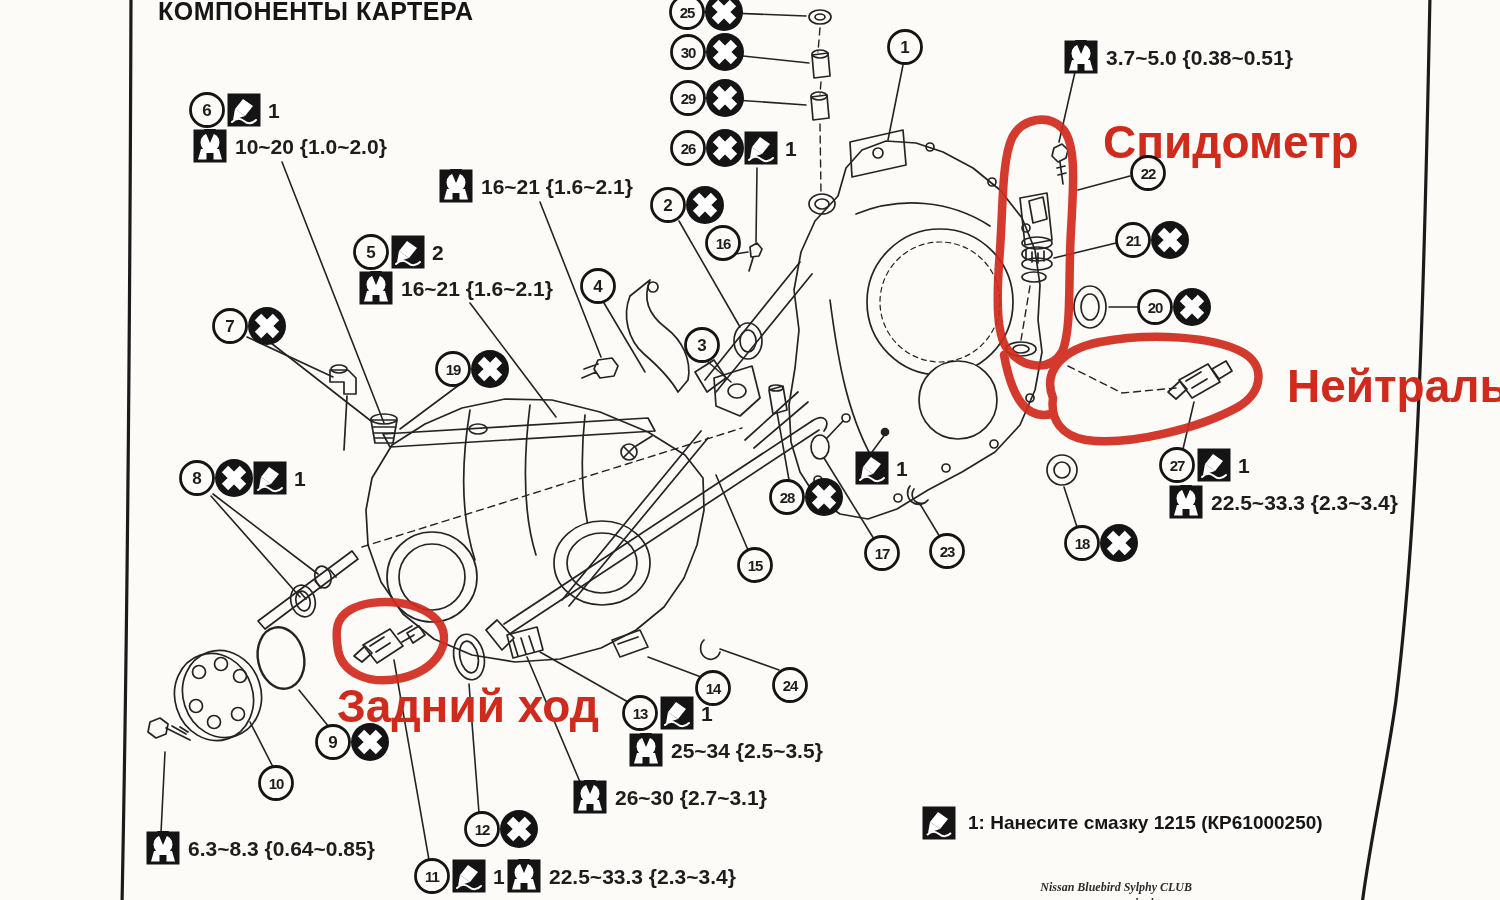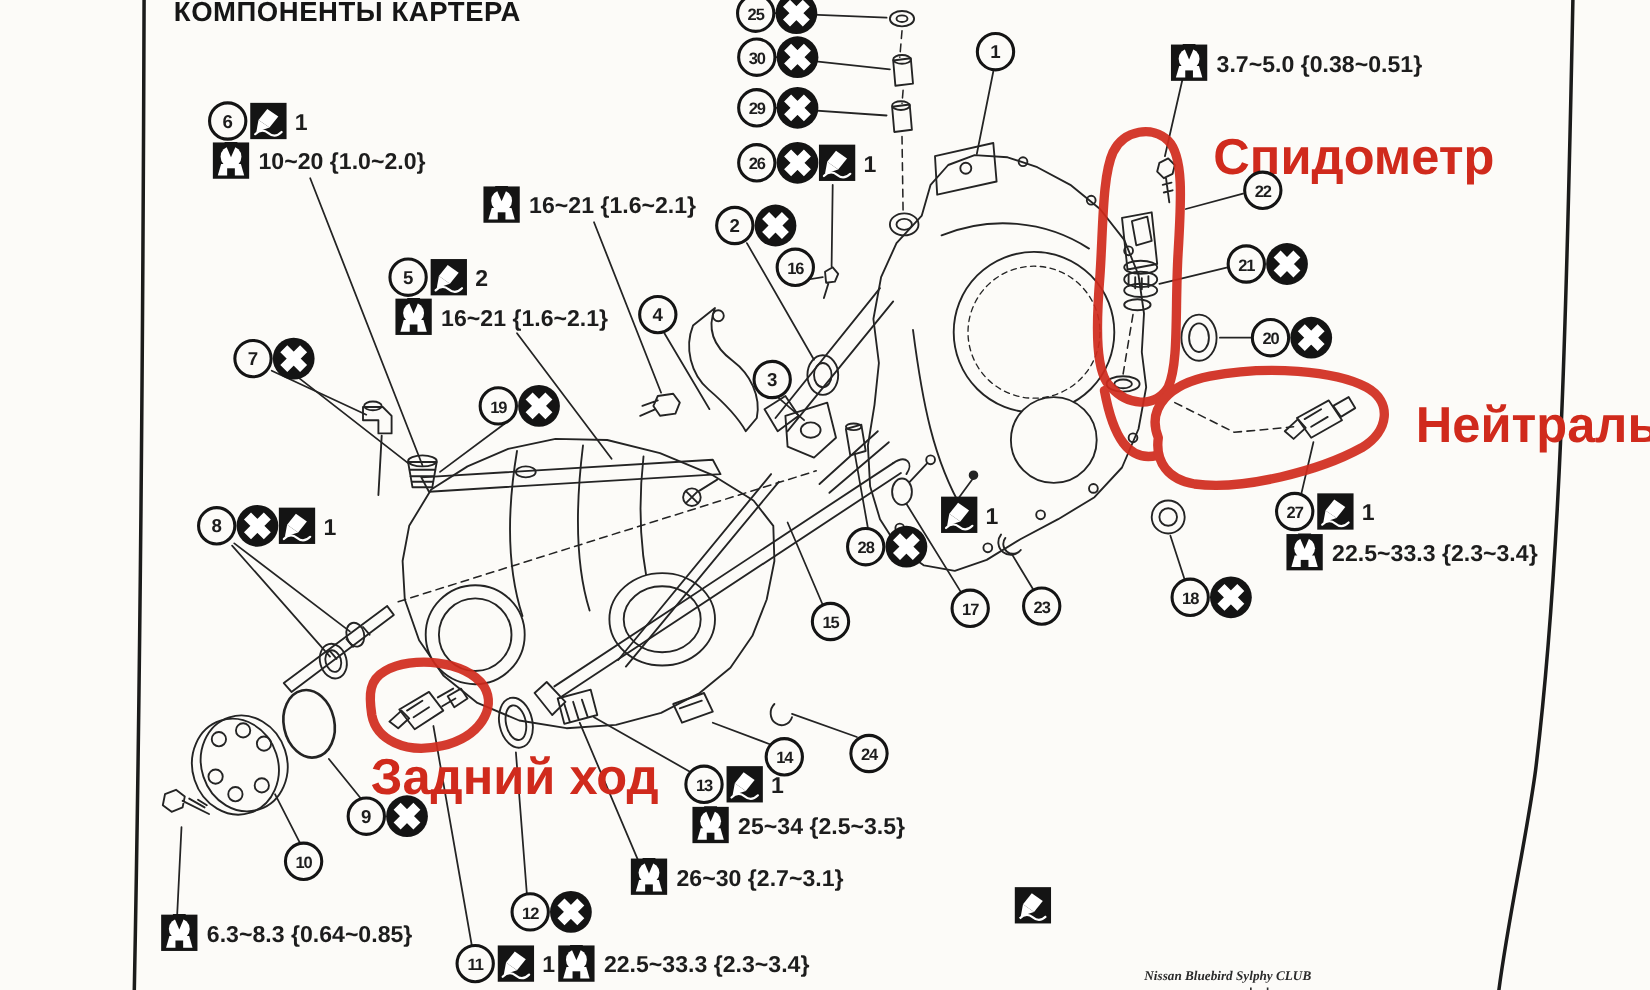--- a/index.html
+++ b/index.html
@@ -494,20 +494,24 @@
 
   
   <div class="legend">
     <div class="legend-row">
       <svg width="34" height="34" viewBox="-17 -17 34 34">
         <rect x="-16.5" y="-16.5" width="33" height="33" fill="#141414"></rect>
         <path d="M-1,-11 L9,-4 L1,6 L-9,-1 Z" fill="#fff"></path>
         <path d="M-9,-1 L1,6 L-11,10 Z" fill="#fff"></path>
         <path d="M-12,12 Q-6,6 0,11 T12,10" stroke="#fff" stroke-width="2" fill="none"></path>
       </svg>
+      <span class="legend-text">
+        <span>1:</span>
+        <span>Нанесите смазку 1215 (КР61000250)</span>
+      </span>
     </div>
   </div>
 
   <div class="watermark">
     <div class="wm1">Nissan Bluebird Sylphy CLUB</div>
     <div class="wm2">www.sylphy.ru</div>
   </div>
 </div>
 
 </body></html>

